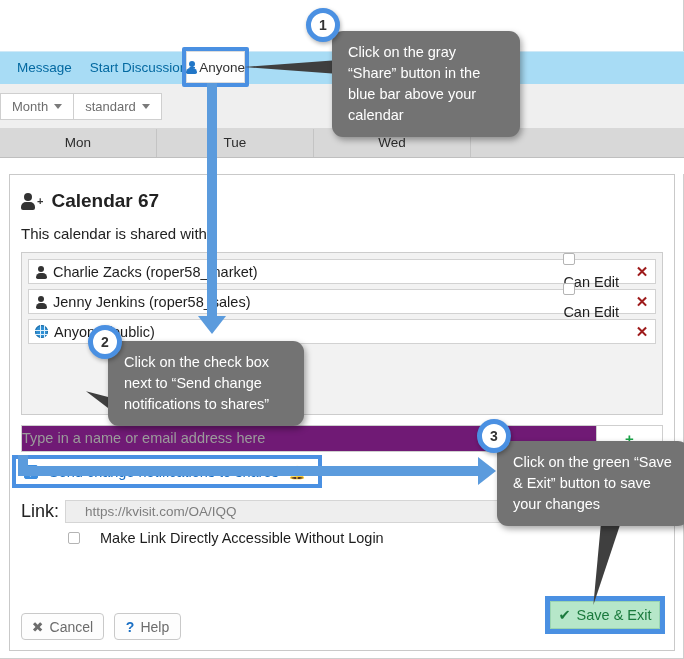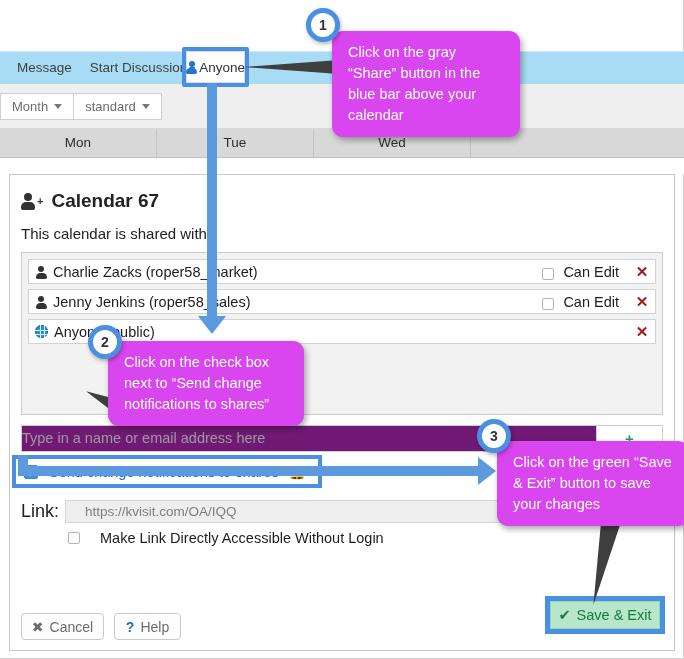--- a/index.html
+++ b/index.html
@@ -34,21 +34,21 @@
     width: 684px; height: 33px;
     background: #a8dcf5;
     border-top: 1px solid #cfe9f7;
     box-sizing: border-box;
     display: flex;
     align-items: center;
     padding-left: 8px;
   }
   .tb-item {
     font-size: 13.5px;
-    color: #404040;
+    color: #0369a1;
     padding: 0 9px;
     line-height: 32px;
     white-space: nowrap;
   }
   .share-hl {
     position: absolute;
     left: 182px; top: 47px;
     width: 67px; height: 40px;
     border: 4px solid #4a90e2;
     border-radius: 2px;
@@ -171,23 +171,24 @@
     box-sizing: border-box;
     display: flex;
     align-items: center;
     margin-bottom: 5px;
     padding: 0 6px;
     font-size: 14.5px;
     color: #1d1d1d;
   }
   .share-row .who { display: flex; align-items: center; gap: 6px; flex: 1; }
   .share-row .can-edit {
-    display: flex; align-items: flex-end; gap: 9px;
+    display: flex; align-items: flex-start; gap: 9px;
     font-size: 14.5px; color: #1d1d1d;
     margin-right: 16px;
+    flex-direction: column;
   }
   .cbox {
     width: 12px; height: 12px;
     border: 1px solid #b4b4b4;
     border-radius: 2px;
     background: #fff;
     box-sizing: border-box;
     display: inline-block;
   }
   .xmark {
@@ -374,21 +375,21 @@
     width: 0; height: 0;
     border-top: 14px solid transparent;
     border-bottom: 14px solid transparent;
     border-left: 18px solid #5b9bdd;
     z-index: 11;
   }
 
   
   .callout {
     position: absolute;
-    background: #d946ef;
+    background: #737373;
     border-radius: 11px;
     color: #ffffff;
     font-size: 14.5px;
     line-height: 21px;
     padding: 11px 16px;
     box-sizing: border-box;
     box-shadow: 2px 3px 6px rgba(0,0,0,0.35);
     z-index: 30;
   }
   .badge {

